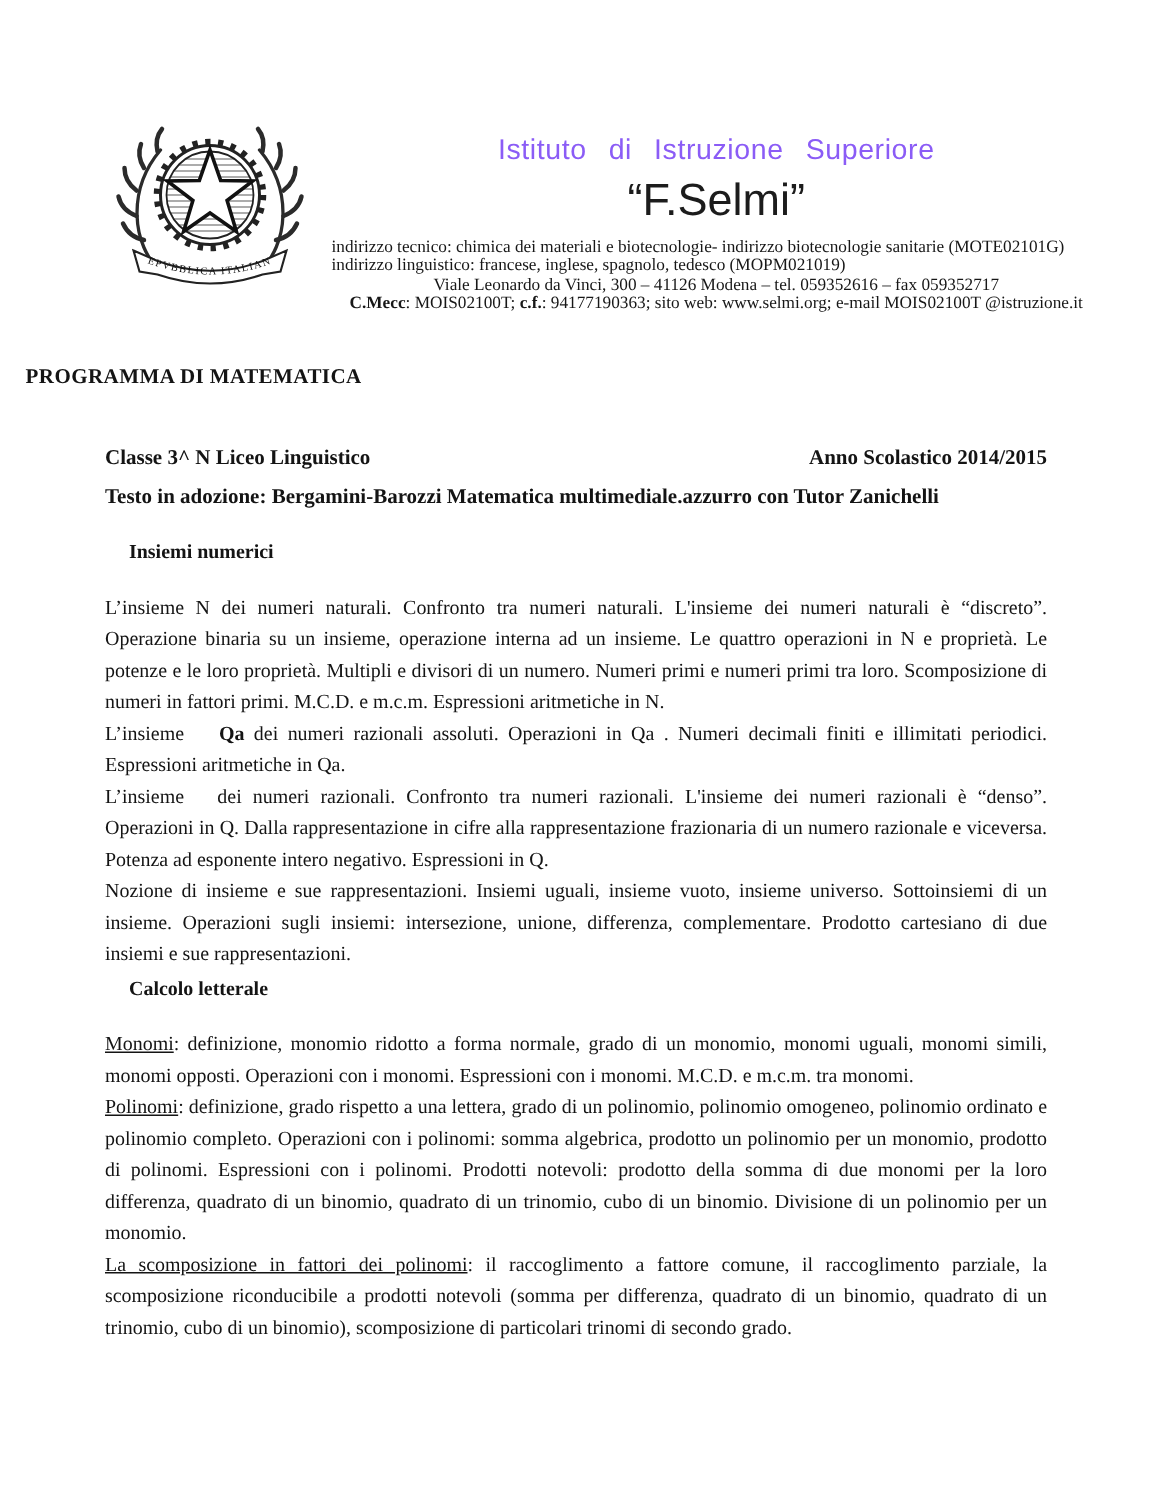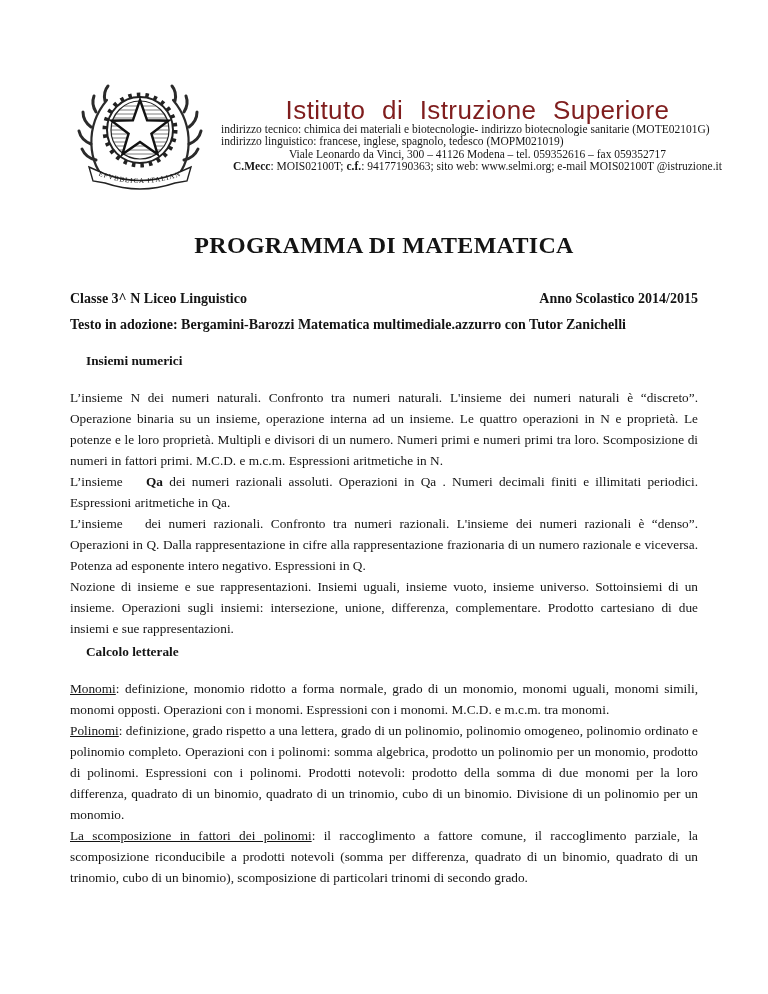--- a/index.html
+++ b/index.html
@@ -8,32 +8,32 @@
     background:#ffffff; color:#141414; overflow:hidden;
     font-family:"Liberation Serif", serif;
   }
   
   .letterhead { display:flex; padding:78px 28px 0 75px; align-items:flex-start; }
   .emblem-wrap { flex:0 0 130px; width:130px; height:124px; }
   .emblem-wrap svg { display:block; width:130px; height:124px; }
   .header-text { flex:1; text-align:center; padding-left:10px; }
   .institute {
     font-family:"Liberation Sans", sans-serif;
-    font-size:26px; line-height:25px; word-spacing:9px; letter-spacing:0.4px;
-    margin-top:20px; color:#7f1d1d;
+    font-size:19px; line-height:25px; word-spacing:9px; letter-spacing:0.4px;
+    margin-top:10px; color:#8b5cf6;
   }
   .school-name {
     font-family:"Liberation Sans", sans-serif;
     font-size:30px; line-height:36px; margin:3px 0 7px; color:#1c1c1c;
   }
   .contact { font-size:11.5px; line-height:12.4px; color:#171717; }
   .contact.left-align { text-align:left; padding-left:6px; }
   
   .doc-title {
-    text-align:center; font-weight:bold; font-size:24px; line-height:22px;
+    text-align:left; font-weight:bold; font-size:14px; line-height:22px;
     letter-spacing:0.3px; margin:32px 17px 0;
   }
   .meta-row {
     display:flex; justify-content:space-between;
     margin:34px 70px 0; font-weight:bold; font-size:14px; line-height:17px;
   }
   .textbook { margin:9px 70px 0; font-weight:bold; font-size:14px; line-height:17px; }
   .content {
     margin:17px 70px 0; font-size:13.3px; line-height:21px;
     text-align:justify;
@@ -83,20 +83,21 @@
         <polygon points="65,22 72.1,42.3 93.5,42.7 76.4,55.7 82.6,76.3 65,64 47.4,76.3 53.6,55.7 36.5,42.7 57.9,42.3" fill="#ffffff" stroke="#111111" stroke-width="2.4"></polygon>
 
         <path d="M14,89 L30,96 Q65,109 100,96 L116,89 L112,103 L100,105 Q65,117 30,105 L18,103 Z" fill="#ffffff" stroke="#222222" stroke-width="1.4"></path>
         <text font-size="7" font-family="Liberation Serif, serif" fill="#111111" letter-spacing="1">
           <textPath href="#ribbonCurve" startOffset="50%" text-anchor="middle">REPVBBLICA ITALIANA</textPath>
         </text>
       </svg>
     </div>
     <div class="header-text">
       <div class="institute">Istituto di Istruzione Superiore</div>
+      <div class="school-name">“F.Selmi”</div>
       <div class="contact left-align">indirizzo tecnico: chimica dei materiali e biotecnologie- indirizzo biotecnologie sanitarie (MOTE02101G)</div>
       <div class="contact left-align">indirizzo linguistico: francese, inglese, spagnolo, tedesco (MOPM021019)</div>
       <div class="contact">Viale Leonardo da Vinci, 300 – 41126 Modena – tel. 059352616 – fax 059352717</div>
       <div class="contact"><span style="font-weight: bold;">C.Mecc</span><span>: MOIS02100T; </span><span style="font-weight: bold;">c.f.</span><span>: 94177190363; sito web: www.selmi.org; e-mail MOIS02100T @istruzione.it</span></div>
     </div>
   </div>
 
   <h2 class="doc-title">PROGRAMMA DI MATEMATICA</h2>
 
   <div class="meta-row">

